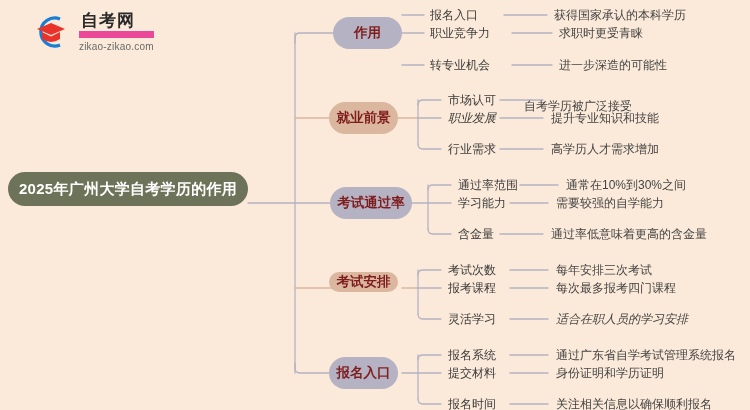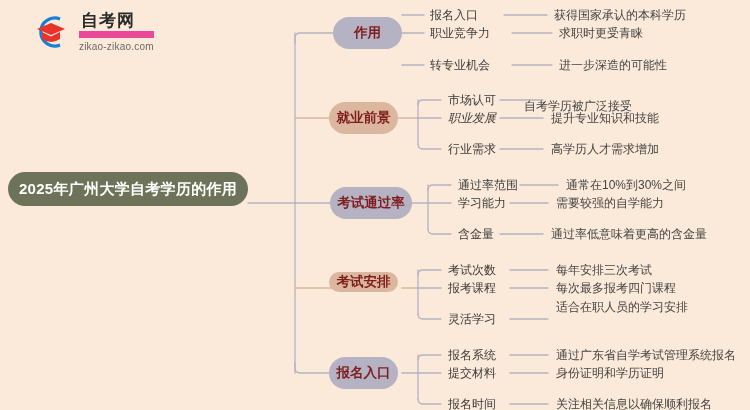--- a/index.html
+++ b/index.html
@@ -187,21 +187,21 @@
   <div class="leafkey" style="left:458px; top:196px;">学习能力</div>
   <div class="leafval" style="left:556px; top:196px;">需要较强的自学能力</div>
   <div class="leafkey" style="left:458px; top:227px;">含金量</div>
   <div class="leafval" style="left:551px; top:227px;">通过率低意味着更高的含金量</div>
 
   <div class="leafkey" style="left:448px; top:263px;">考试次数</div>
   <div class="leafval" style="left:556px; top:263px;">每年安排三次考试</div>
   <div class="leafkey" style="left:448px; top:281px;">报考课程</div>
   <div class="leafval" style="left:556px; top:281px;">每次最多报考四门课程</div>
   <div class="leafkey" style="left:448px; top:312px;">灵活学习</div>
-  <div class="leafval" style="left:556px; top:300px;">适合在职人员的学习安排</div>
+  <div class="leafval" style="left:556px; top:312px;font-style:italic;">适合在职人员的学习安排</div>
 
   <div class="leafkey" style="left:448px; top:348px;">报名系统</div>
   <div class="leafval" style="left:556px; top:348px;">通过广东省自学考试管理系统报名</div>
   <div class="leafkey" style="left:448px; top:366px;">提交材料</div>
   <div class="leafval" style="left:556px; top:366px;">身份证明和学历证明</div>
   <div class="leafkey" style="left:448px; top:397px;">报名时间</div>
   <div class="leafval" style="left:556px; top:397px;">关注相关信息以确保顺利报名</div>
 
 </div>
 

